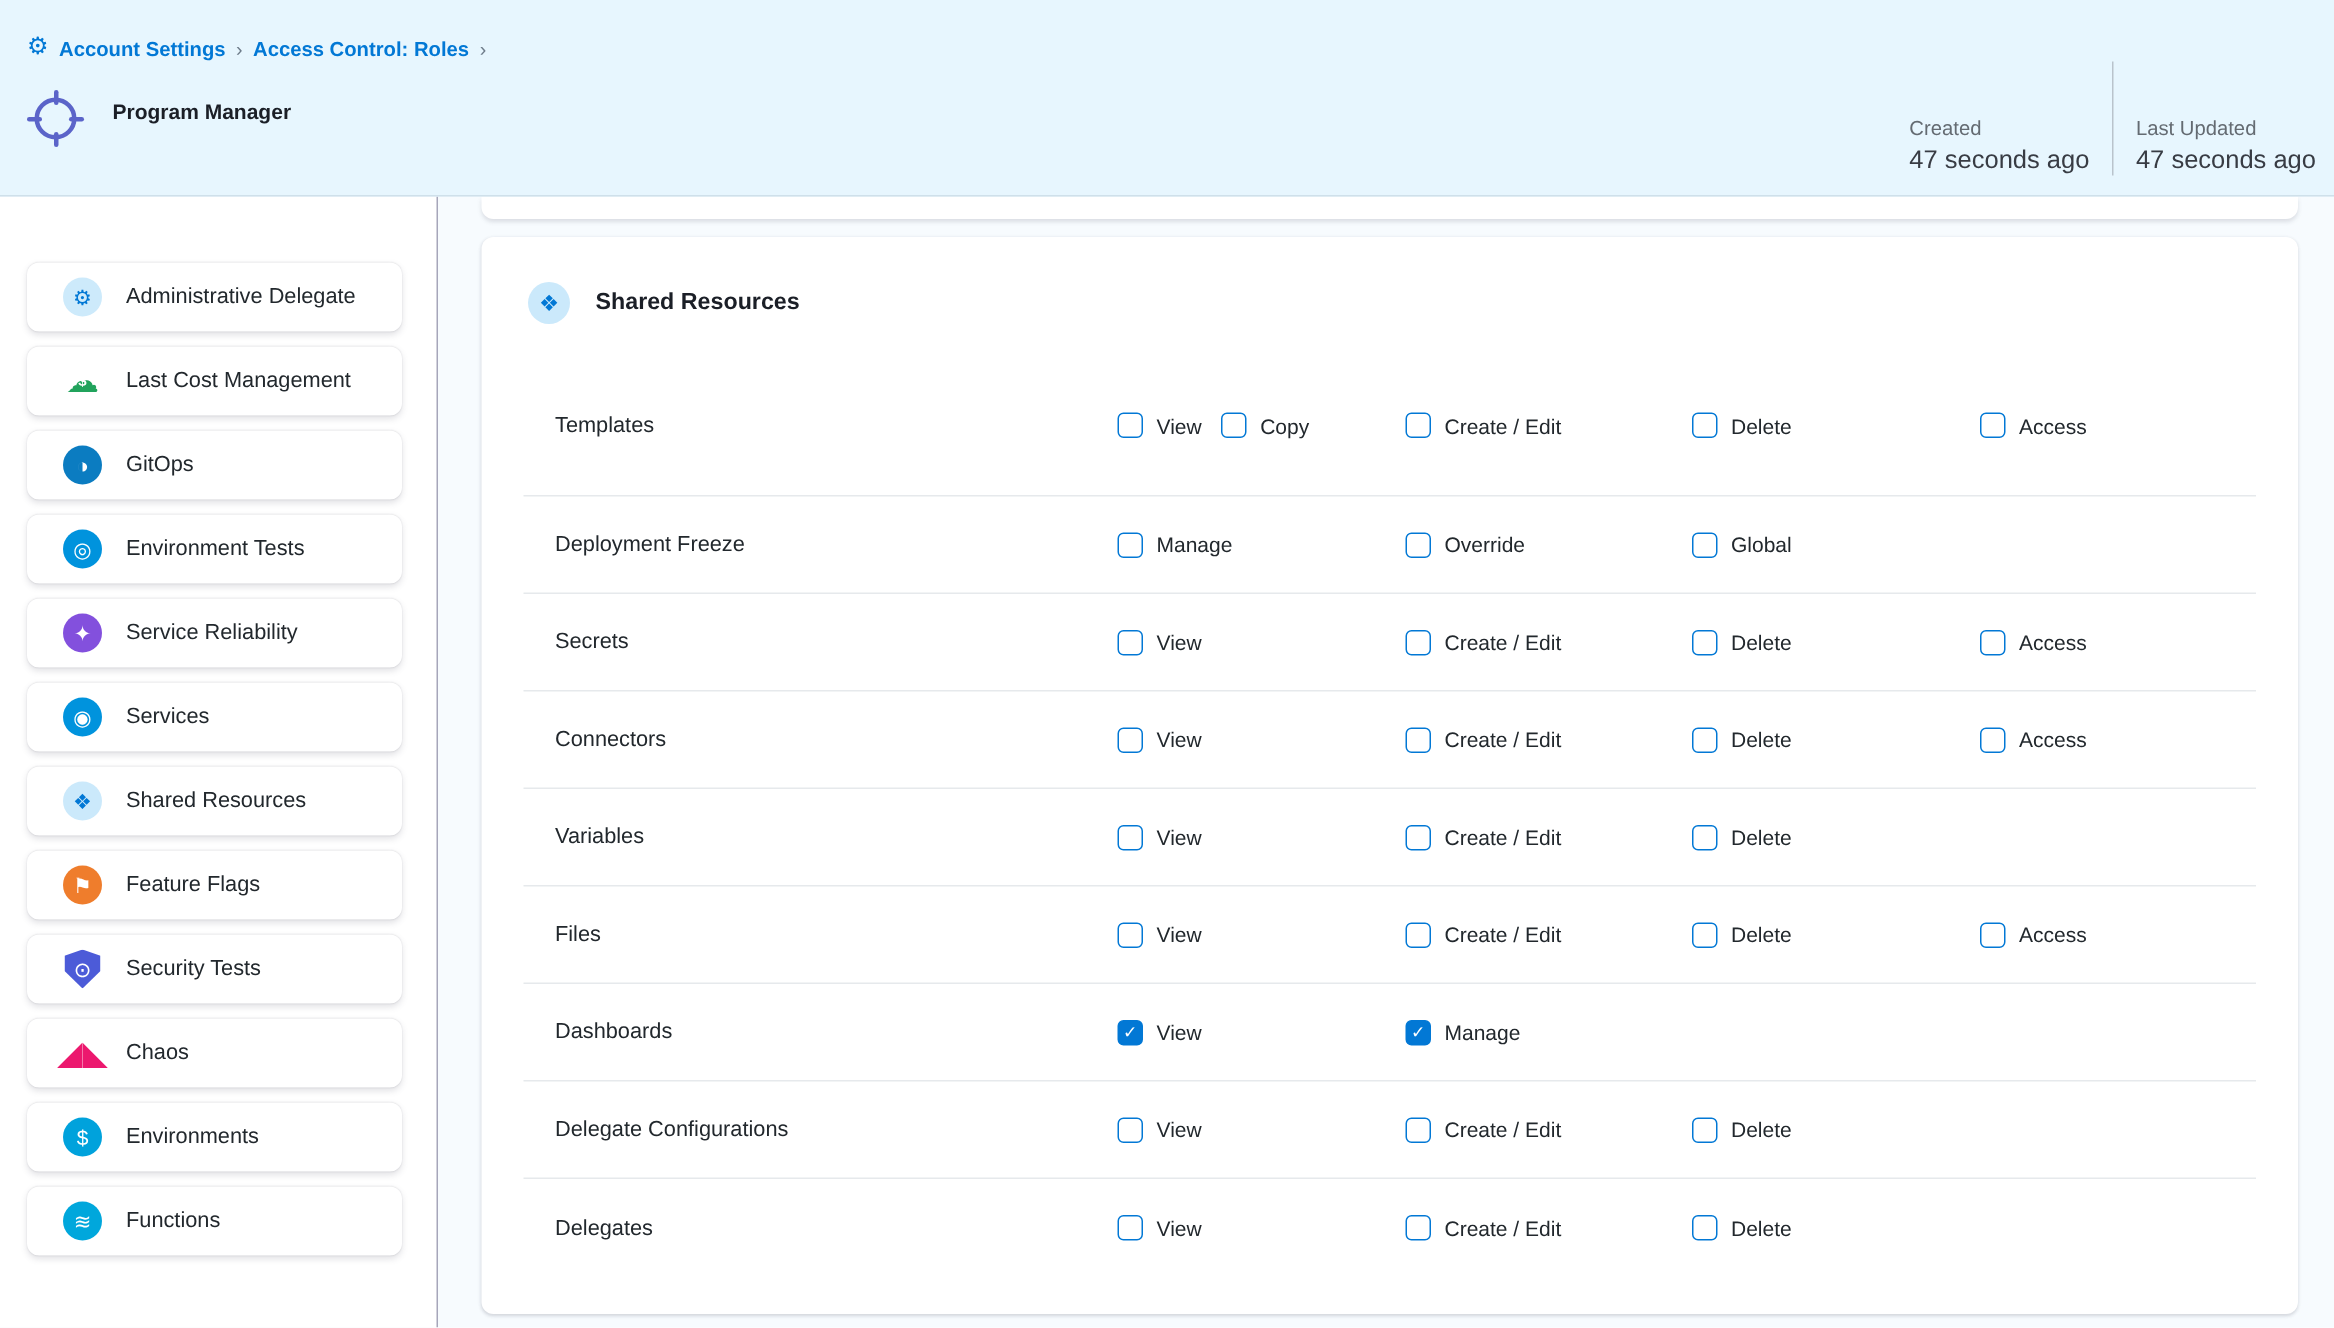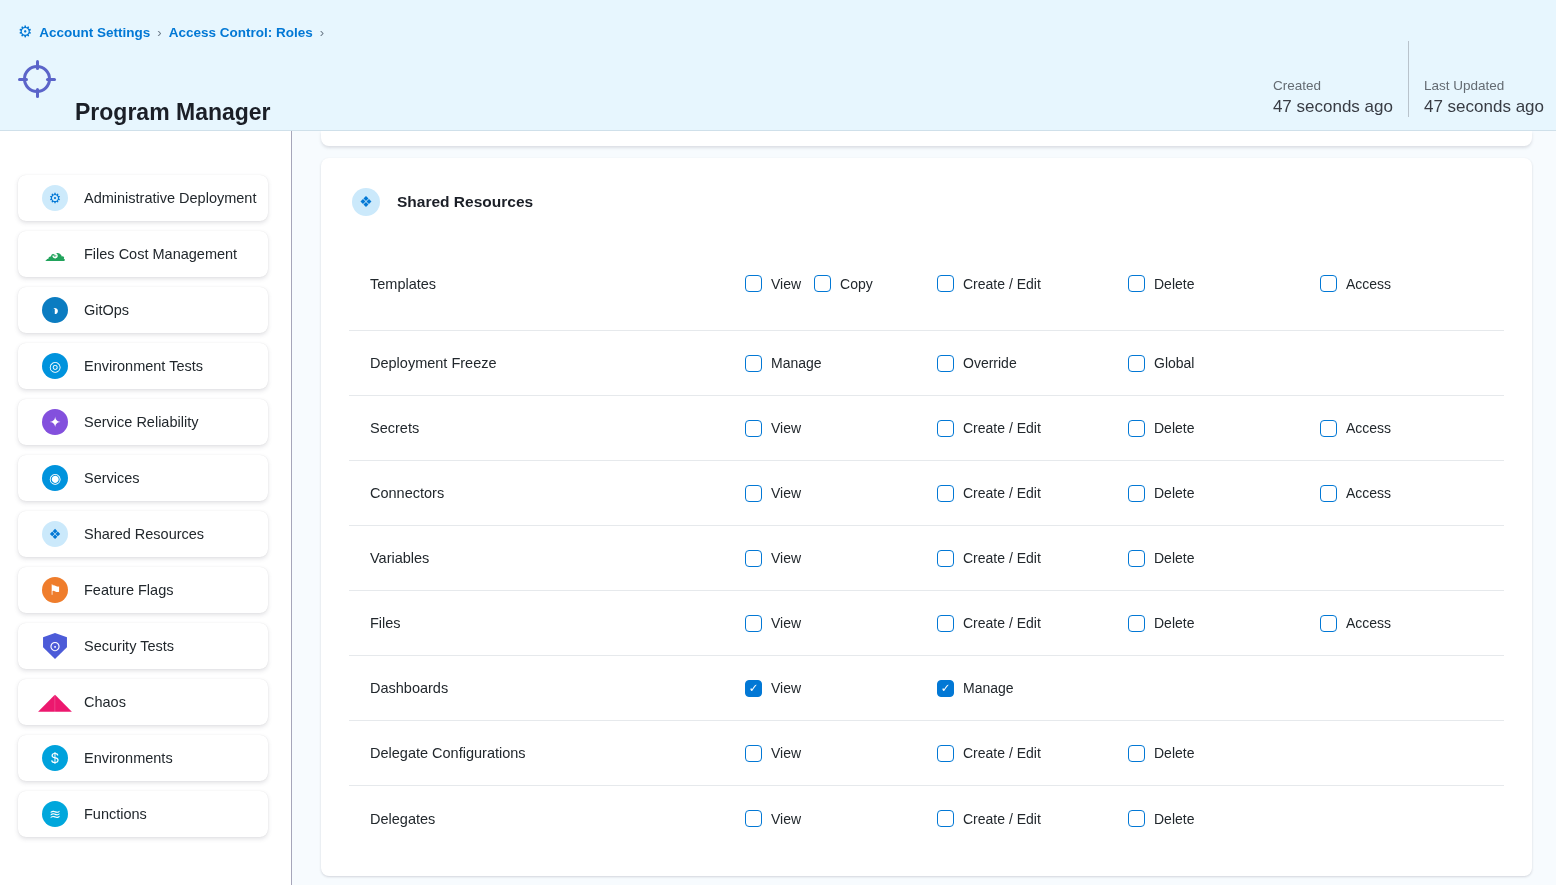--- a/index.html
+++ b/index.html
@@ -19,21 +19,21 @@
   .bc-items { display:flex; align-items:flex-start; gap:7px; }
   .bc-link { color:#0278d5; font-weight:600; text-decoration:none; cursor:pointer; }
   .bc-sep { color:#6e7c8a; font-size:13px; }
 
   .role-icon { position:absolute; top:60px; left:18px; width:38px; height:38px; }
   .role-icon .ring { position:absolute; inset:5px; border:3px solid #5b64c9; border-radius:50%; }
   .role-icon::before { content:""; position:absolute; left:0; top:17.5px; width:10px; height:3px;
     background:#5b64c9; box-shadow:28px 0 0 #5b64c9; border-radius:2px; }
   .role-icon::after { content:""; position:absolute; top:0; left:17.5px; height:10px; width:3px;
     background:#5b64c9; box-shadow:0 28px 0 #5b64c9; border-radius:2px; }
-  .page-title { position:absolute; top:66px; left:75px; font-size:23px; font-weight:700; color:#1b1f27;margin-top:33px; }
+  .page-title { position:absolute; top:66px; left:75px; font-size:14px; font-weight:700; color:#1b1f27; }
 
   .meta { position:absolute; top:41px; right:12px; display:flex; align-items:stretch; gap:15px; }
   .meta-block { display:flex; flex-direction:column; gap:4px;margin-top:37px; }
   .meta-label { font-size:13.5px; color:#646b72; }
   .meta-value { font-size:17px; color:#383c44; }
   .meta-divider { width:1px; background:#b9c3cc; }
 
   
   .sidebar {
     position:absolute; top:131px; left:0; width:292px; bottom:0;
@@ -123,25 +123,25 @@
       <div class="meta-label">Last Updated</div>
       <div class="meta-value">47 seconds ago</div>
     </div>
   </div>
 </header>
 
 <aside class="sidebar">
   <div class="side-list" id="side-list">
       <div class="side-card">
         <span class="badge" style="background: rgb(205, 234, 251); color: rgb(2, 120, 213);">⚙</span>
-        <span class="side-label">Administrative Deployment</span>
+        <span class="side-label">Administrative Delegate</span>
       </div>
       <div class="side-card">
         <span class="badge plain" style="color: rgb(33, 163, 92);">☁<span class="overlay">$</span></span>
-        <span class="side-label">Files Cost Management</span>
+        <span class="side-label">Last Cost Management</span>
       </div>
       <div class="side-card">
         <span class="badge" style="background: rgb(11, 124, 193); color: rgb(255, 255, 255);">◑</span>
         <span class="side-label">GitOps</span>
       </div>
       <div class="side-card">
         <span class="badge" style="background: rgb(0, 147, 221); color: rgb(255, 255, 255);">◎</span>
         <span class="side-label">Environment Tests</span>
       </div>
       <div class="side-card">

